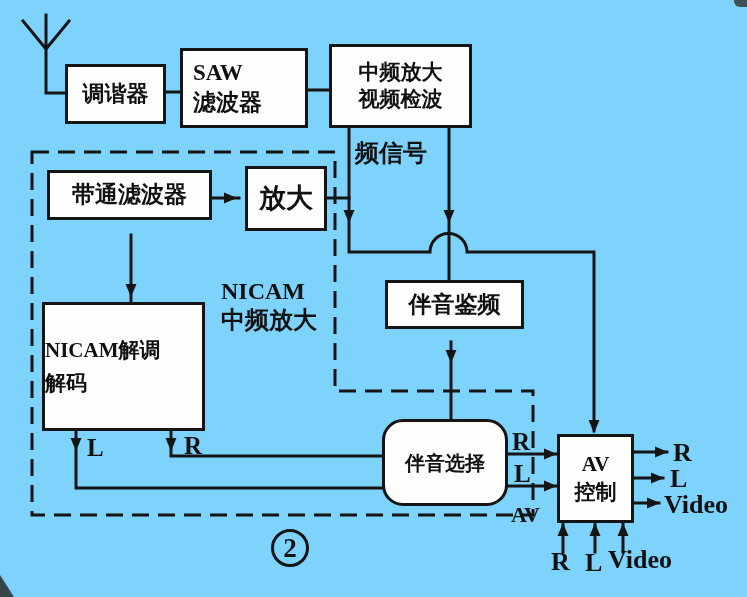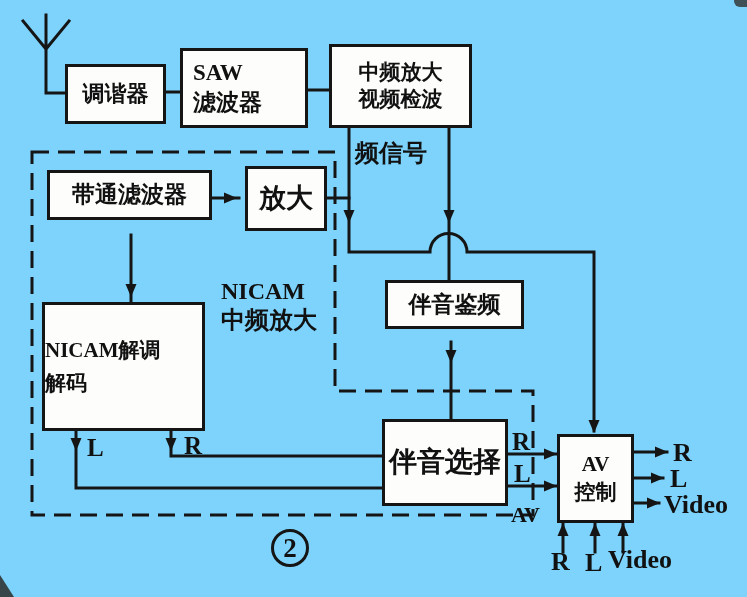--- a/index.html
+++ b/index.html
@@ -140,21 +140,21 @@
 
   <div class="box left-align" style="left:42px;top:302px;width:163px;height:129px;font-size:21px;line-height:1.55;">
     <span>NICAM解调</span>
     <span>解码</span>
   </div>
 
   <div class="box" style="left:385px;top:280px;width:139px;height:49px;font-size:23px;">
     <span>伴音鉴频</span>
   </div>
 
-  <div class="box" style="left:382px;top:419px;width:126px;height:87px;font-size:28px;">
+  <div class="box" style="left:382px;top:419px;width:126px;height:87px;font-size:20px;border-radius:21px;">
     <span>伴音选择</span>
   </div>
 
   <div class="box" style="left:557px;top:434px;width:77px;height:89px;font-size:21px;">
     <span>AV</span>
     <span>控制</span>
   </div>
 
   <div class="lbl" style="left:355px;top:139px;font-size:24px;">
     <div>频信号</div>

